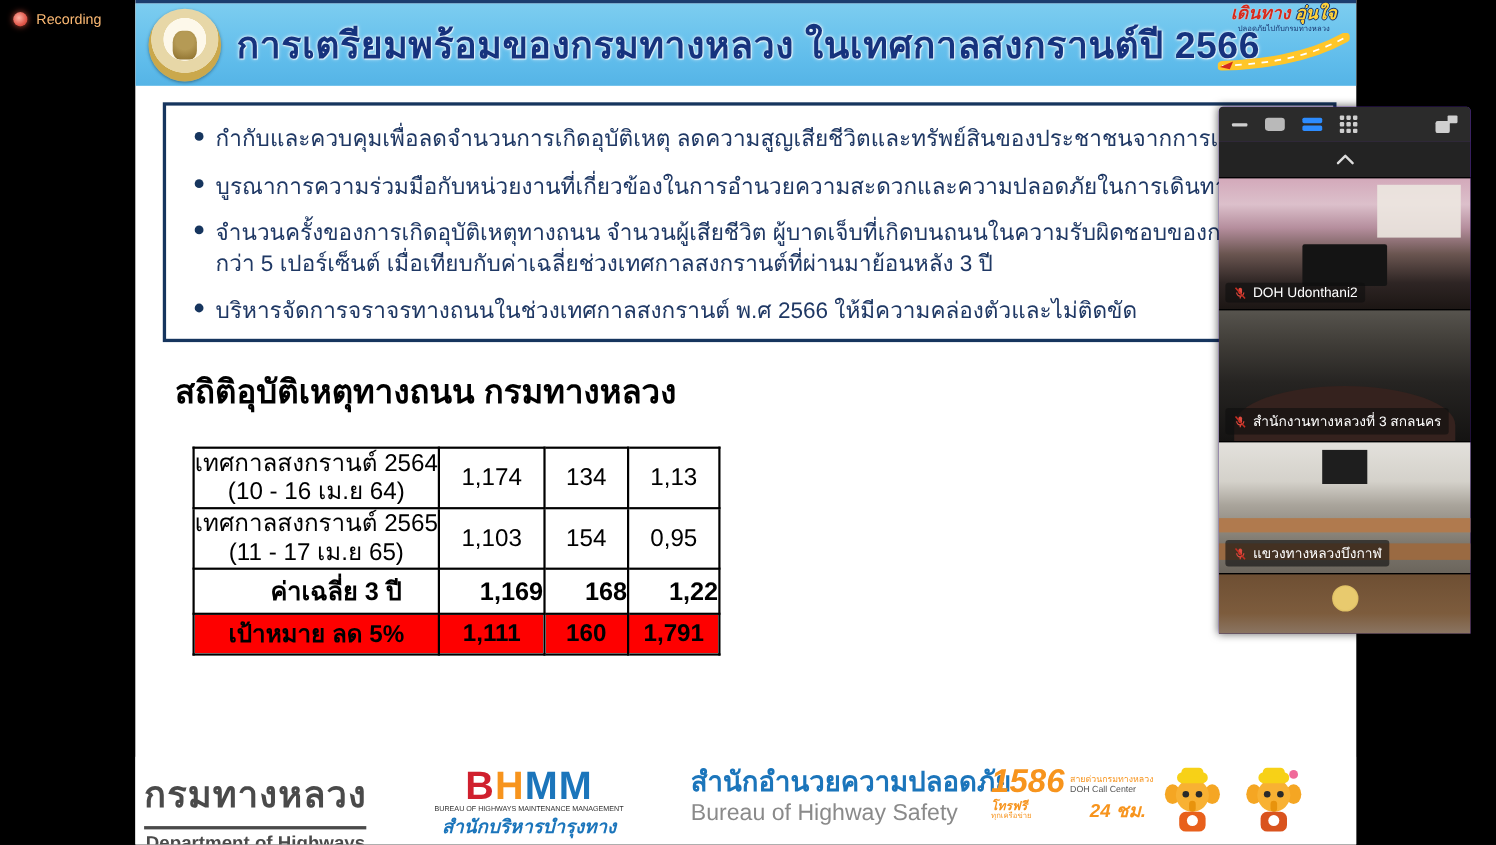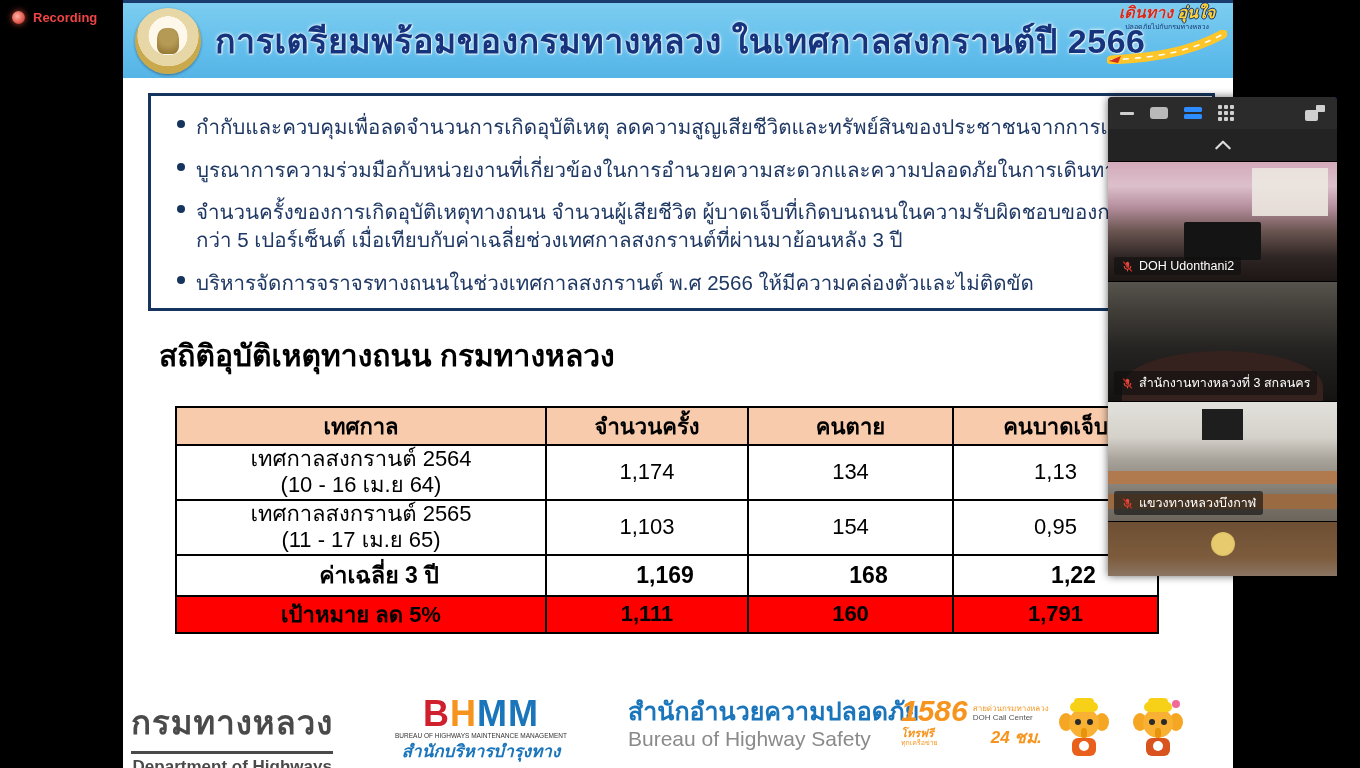--- a/index.html
+++ b/index.html
@@ -2,21 +2,21 @@
 <html><head>
 <meta charset="utf-8">
 <style>
   html,body{margin:0;padding:0;background:#000;}
   *{box-sizing:border-box;font-family:"Liberation Sans","DejaVu Sans",sans-serif;}
   .stage{position:relative;width:1360px;height:768px;background:#000;overflow:hidden;}
 
   
   .recording{position:absolute;left:12px;top:10px;display:flex;align-items:center;gap:8px;z-index:5;}
   .rec-dot{width:13px;height:13px;border-radius:50%;background:radial-gradient(circle at 40% 40%,#ffb3a6,#e0574a 60%,#a83227);box-shadow:0 0 6px rgba(240,90,70,.8);}
-  .rec-label{color:#ef4444;font-size:13px;font-weight:bold;}
+  .rec-label{color:#fdba74;font-size:13px;}
 
   
   .slide{position:absolute;left:123px;top:0;width:1110px;height:768px;background:#fff;overflow:hidden;}
 
   .titlebar{position:absolute;left:0;top:0;width:100%;height:78px;background:linear-gradient(180deg,#7ccdf0 0%,#5fbceb 70%,#55b4e6 100%);border-top:3px solid #1b3d6e;display:flex;align-items:center;}
   .emblem{position:absolute;left:12px;top:5px;width:66px;height:66px;border-radius:50%;background:radial-gradient(circle at 50% 42%,#fdf8ea 0 38%,#e7d7a7 39% 60%,#caa84c 61% 78%,#8a6d2a 79% 100%);box-shadow:0 1px 3px rgba(0,0,0,.4);}
   .emblem::after{content:"";position:absolute;left:50%;top:50%;width:22px;height:26px;transform:translate(-50%,-50%);background:radial-gradient(circle at 50% 35%,#b59a55 0 40%,#8a6d2a 100%);border-radius:40% 40% 30% 30%;}
   .slide-title{flex:1;text-align:center;padding:0 128px 0 92px;font-size:34px;font-weight:800;color:#16337e;letter-spacing:.5px;text-shadow:0 0 2px #fff,0 0 4px rgba(255,255,255,.8),1px 1px 0 rgba(255,255,255,.6);white-space:nowrap;overflow:hidden;}
   .brand{position:absolute;right:4px;top:2px;width:124px;height:70px;text-align:center;line-height:1;}
   .brand-l1{font-size:16px;font-weight:800;font-style:italic;white-space:nowrap;}
@@ -152,26 +152,20 @@
       <div class="bullet">
         <span class="b-dot"></span>
         <span class="b-text">บริหารจัดการจราจรทางถนนในช่วงเทศกาลสงกรานต์ พ.ศ 2566 ให้มีความคล่องตัวและไม่ติดขัด</span>
       </div>
     </div>
 
     <div class="section-heading">สถิติอุบัติเหตุทางถนน กรมทางหลวง</div>
 
     <table class="stats-table">
       <tbody>
-          <tr>
-        <th class="col-festival">เทศกาล</th>
-        <th class="col-num">จำนวนครั้ง</th>
-        <th class="col-num2">คนตาย</th>
-        <th class="col-num2">คนบาดเจ็บ</th>
-      </tr>
       <tr class="row-data">
         <td class="festival-cell">
           <span style="display:block;">เทศกาลสงกรานต์ 2564</span>
           <span style="display:block;">(10 - 16 เม.ย 64)</span>
         </td>
         <td>1,174</td>
         <td>134</td>
         <td>1,13</td>
       </tr>
       <tr class="row-data">

